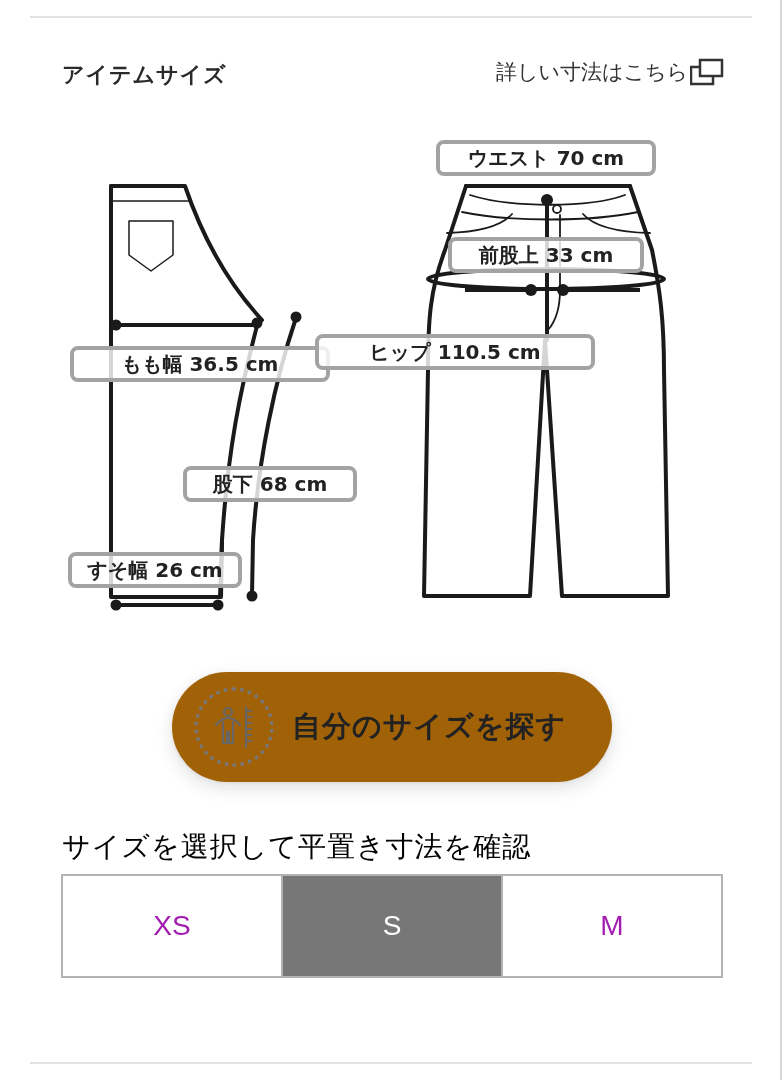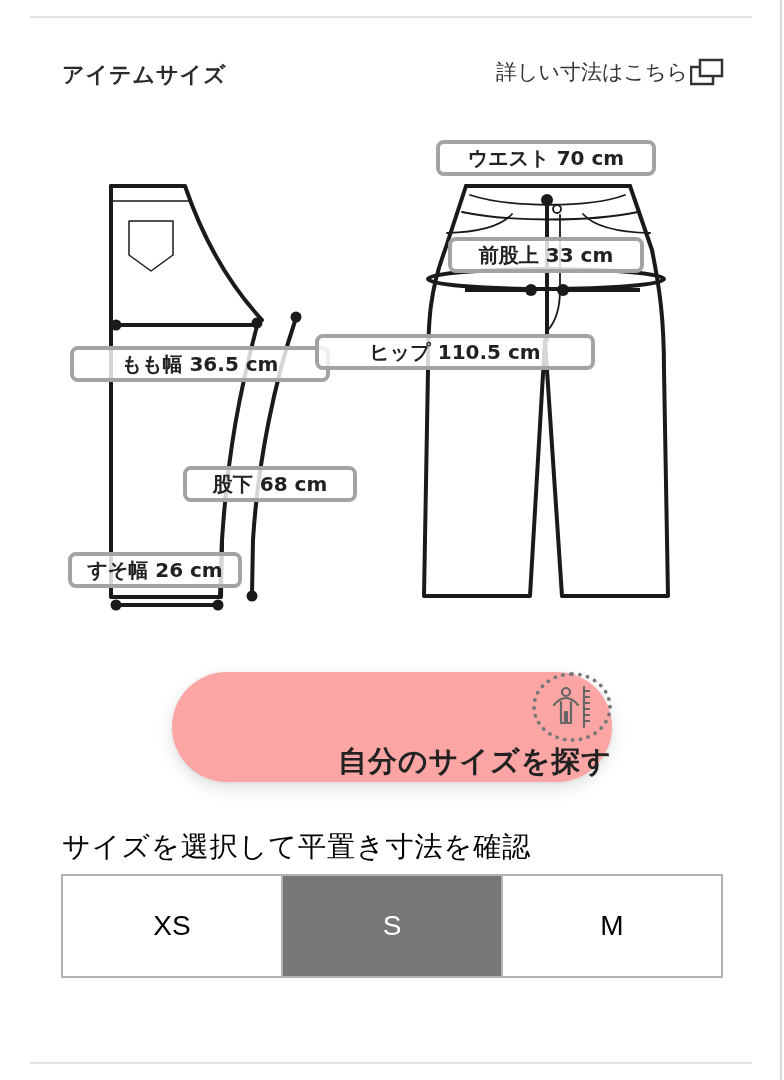--- a/index.html
+++ b/index.html
@@ -14,29 +14,29 @@
     .diagram { position: absolute; left: 0; top: 120px; width: 784px; height: 520px; }
     .diagram svg.art { position: absolute; left: 0; top: 0; }
     .mlabel {
       position: absolute; height: 36px; padding: 0 16px;
       background: rgba(255,255,255,0.82); border: 4px solid #a3a3a3; border-radius: 8px;
       font-size: 20px; font-weight: bold; color: #222; line-height: 32px; white-space: nowrap;
       display: flex; align-items: center; justify-content: center;
     }
     .find-size-btn {
       position: absolute; left: 172px; top: 672px; width: 440px; height: 110px;
-      background: #fca5a5; border-radius: 55px;
+      background: #a16207; border-radius: 55px;
       box-shadow: 0 6px 18px rgba(0,0,0,0.12), 0 1px 4px rgba(0,0,0,0.06);
-      display: flex; align-items: flex-end; cursor: pointer; flex-direction: column;
+      display: flex; align-items: center; cursor: pointer;
     }
     .find-size-btn .icon-wrap { margin-left: 22px; width: 80px; height: 80px; border-radius: 50%; border: 4px dotted #777; display: flex; align-items: center; justify-content: center; }
     .find-size-btn .label { margin-left: 18px; font-size: 29px; font-weight: bold; color: #222; letter-spacing: 1px; }
     .size-prompt { position: absolute; left: 62px; top: 828px; font-size: 28px; color: #000000; letter-spacing: 1px; }
     .size-tabs { position: absolute; left: 61px; top: 874px; width: 662px; height: 104px; display: flex; border: 2px solid #b3b3b3; }
-    .size-tab { flex: 1; display: flex; align-items: center; justify-content: center; font-size: 28px; color: #000000; background: #fff; font-family: "Liberation Sans", sans-serif; cursor: pointer; }
+    .size-tab { flex: 1; display: flex; align-items: center; justify-content: center; font-size: 28px; color: #a21caf; background: #fff; font-family: "Liberation Sans", sans-serif; cursor: pointer; }
     .size-tab + .size-tab { border-left: 2px solid #b3b3b3; }
     .size-tab.selected { background: #777777; color: #fff; }
   </style>
 </head>
 <body>
 
 <div class="right-edge"></div>
 <div class="divider-top"></div>
 
 <div class="section-title">アイテムサイズ</div>

